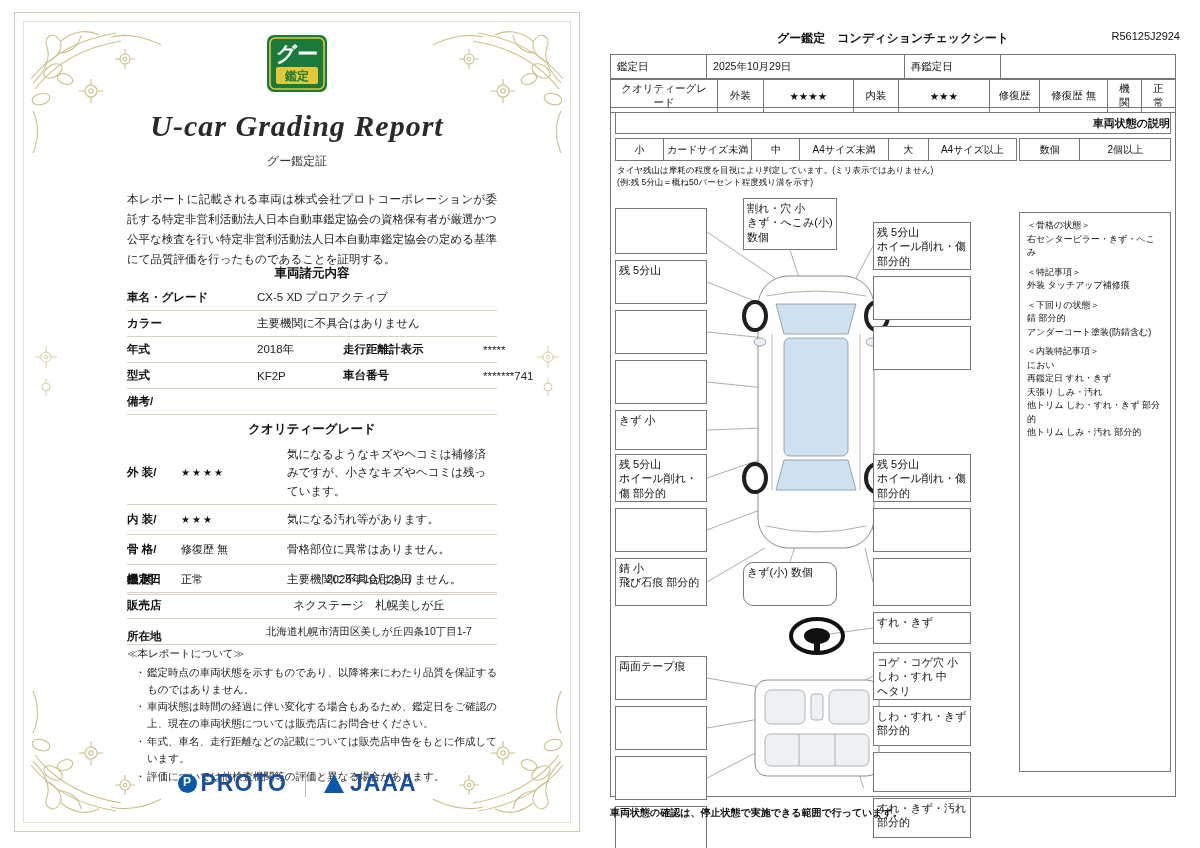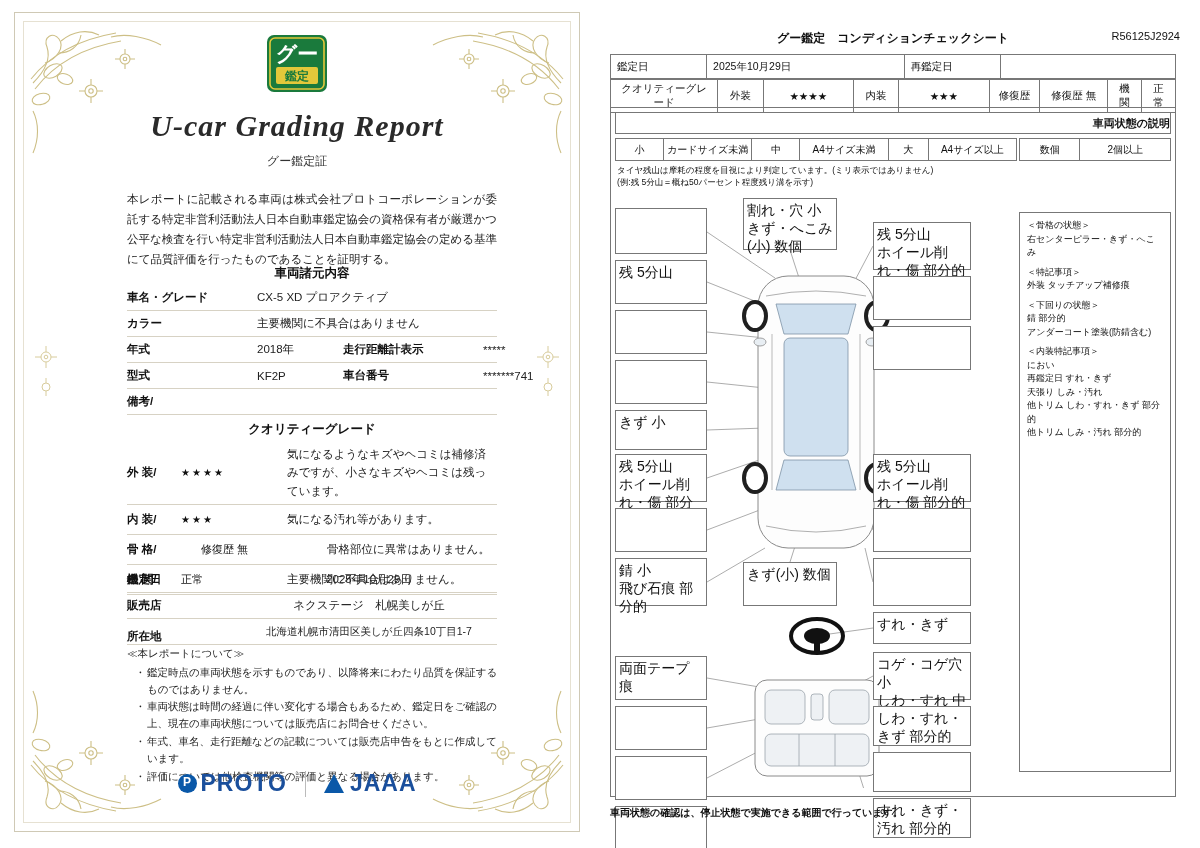--- a/index.html
+++ b/index.html
@@ -128,21 +128,21 @@
   .side-notes {
     position:absolute; right:4px; top:104px; width:152px; height:560px;
     border:1px solid #777; padding:6px 7px; font-size:9px; line-height:1.5; color:#111;
   }
   .side-notes .grp { margin-bottom:6px; }
   .side-notes .gh { }
 
   .diag { position:absolute; left:4px; top:80px; width:402px; height:600px; }
   .cell {
     position:absolute; border:1px solid #777; background:#fff;
-    font-size:14px; line-height:1.3; color:#111; padding:2px 3px;
+    font-size:11px; line-height:1.3; color:#111; padding:2px 3px;
   }
   .carimg { position:absolute; }
   .footer-note {
     position:absolute; left:10px; bottom:2px; font-size:10px; font-weight:bold; color:#111;
   }
 </style>
 </head>
 <body>
 
 <div class="page">
@@ -311,21 +311,21 @@
       <div class="row" style="min-height:40px;">
         <div class="lab" style="width:54px;">外 装/</div>
         <div class="stars" style="flex:0 0 62px;">★★★★</div>
         <div class="val multi">気になるようなキズやヘコミは補修済みですが、小さなキズやヘコミは残っています。</div>
       </div>
       <div class="row" style="min-height:30px;">
         <div class="lab" style="width:54px;">内 装/</div>
         <div class="stars" style="flex:0 0 62px;">★★★</div>
         <div class="val">気になる汚れ等があります。</div>
       </div>
-      <div class="row" style="min-height:30px;gap:20px;">
+      <div class="row" style="min-height:30px;">
         <div class="lab" style="width:54px;">骨 格/</div>
         <div class="stars" style="flex:0 0 62px;font-size:11px;letter-spacing:0;">修復歴 無</div>
         <div class="val">骨格部位に異常はありません。</div>
       </div>
       <div class="row" style="min-height:30px;">
         <div class="lab" style="width:54px;">機 関/</div>
         <div class="stars" style="flex:0 0 62px;font-size:11px;letter-spacing:0;">正常</div>
         <div class="val">主要機関に不具合はありません。</div>
       </div>
     </div>
@@ -542,21 +542,21 @@
         <div class="cell" style="left:258px; top:138px; width:98px;  height:44px;"></div>
         <div class="cell" style="left:0px;  top:222px; width:92px;  height:40px;">きず 小</div>
         <div class="cell" style="left:0px;  top:266px; width:92px;  height:48px; white-space:pre-line;">残 5分山
 ホイール削れ・傷 部分的</div>
         <div class="cell" style="left:258px; top:266px; width:98px;  height:48px; white-space:pre-line;">残 5分山
 ホイール削れ・傷 部分的</div>
         <div class="cell" style="left:0px;  top:320px; width:92px;  height:44px;"></div>
         <div class="cell" style="left:258px; top:320px; width:98px;  height:44px;"></div>
         <div class="cell" style="left:0px;  top:370px; width:92px;  height:48px; white-space:pre-line;">錆 小
 飛び石痕 部分的</div>
-        <div class="cell" style="left:128px; top:374px; width:94px;  height:44px;">きず(小) 数個</div>
+        <div class="cell" style="left:128px; top:374px; width:94px;  height:44px;border-radius:10px;">きず(小) 数個</div>
         <div class="cell" style="left:258px; top:370px; width:98px;  height:48px;"></div>
 
         <div class="cell" style="left:258px; top:424px; width:98px; height:32px;">すれ・きず</div>
         <div class="cell" style="left:0px;  top:468px; width:92px; height:44px;">両面テープ痕</div>
         <div class="cell" style="left:258px; top:464px; width:98px; height:48px; white-space:pre-line;">コゲ・コゲ穴 小
 しわ・すれ 中
 ヘタリ</div>
         <div class="cell" style="left:0px;  top:518px; width:92px; height:44px;"></div>
         <div class="cell" style="left:258px; top:518px; width:98px; height:40px;">しわ・すれ・きず 部分的</div>
         <div class="cell" style="left:0px;  top:568px; width:92px; height:44px;"></div>

